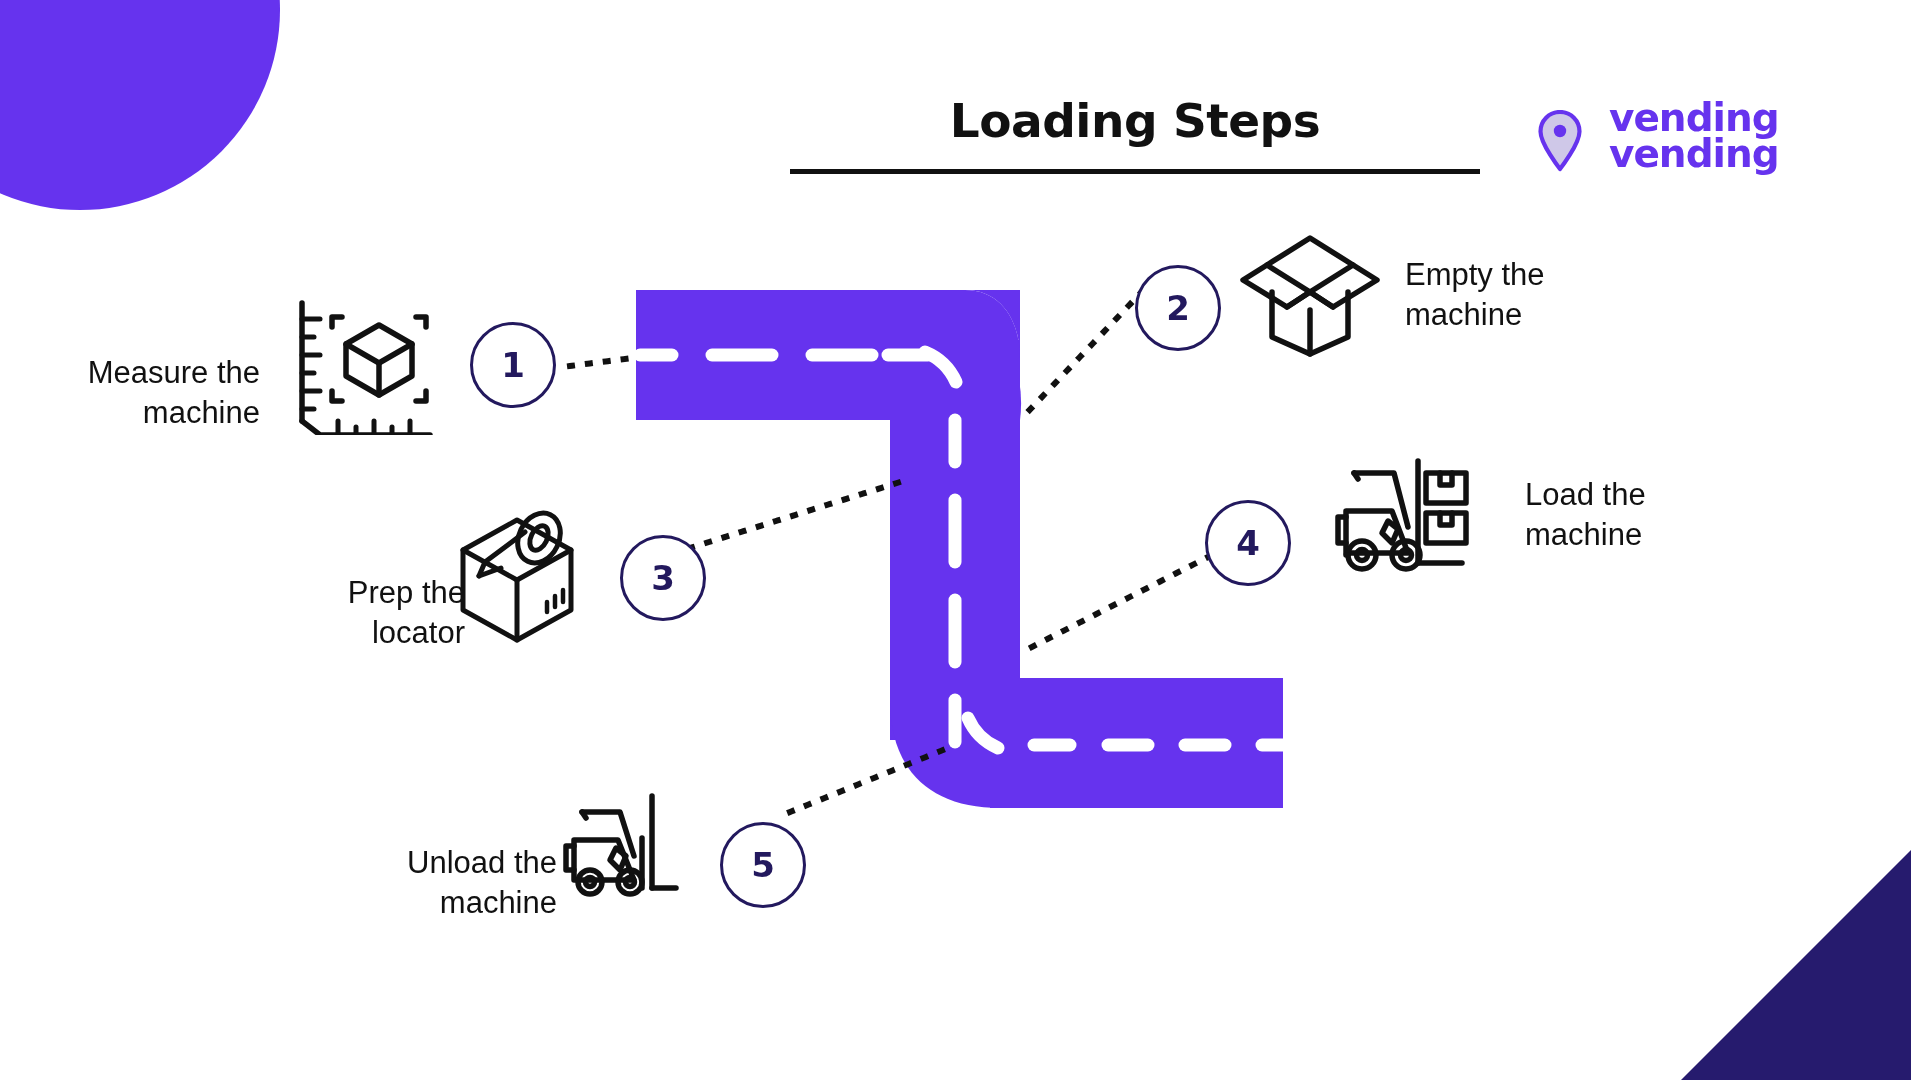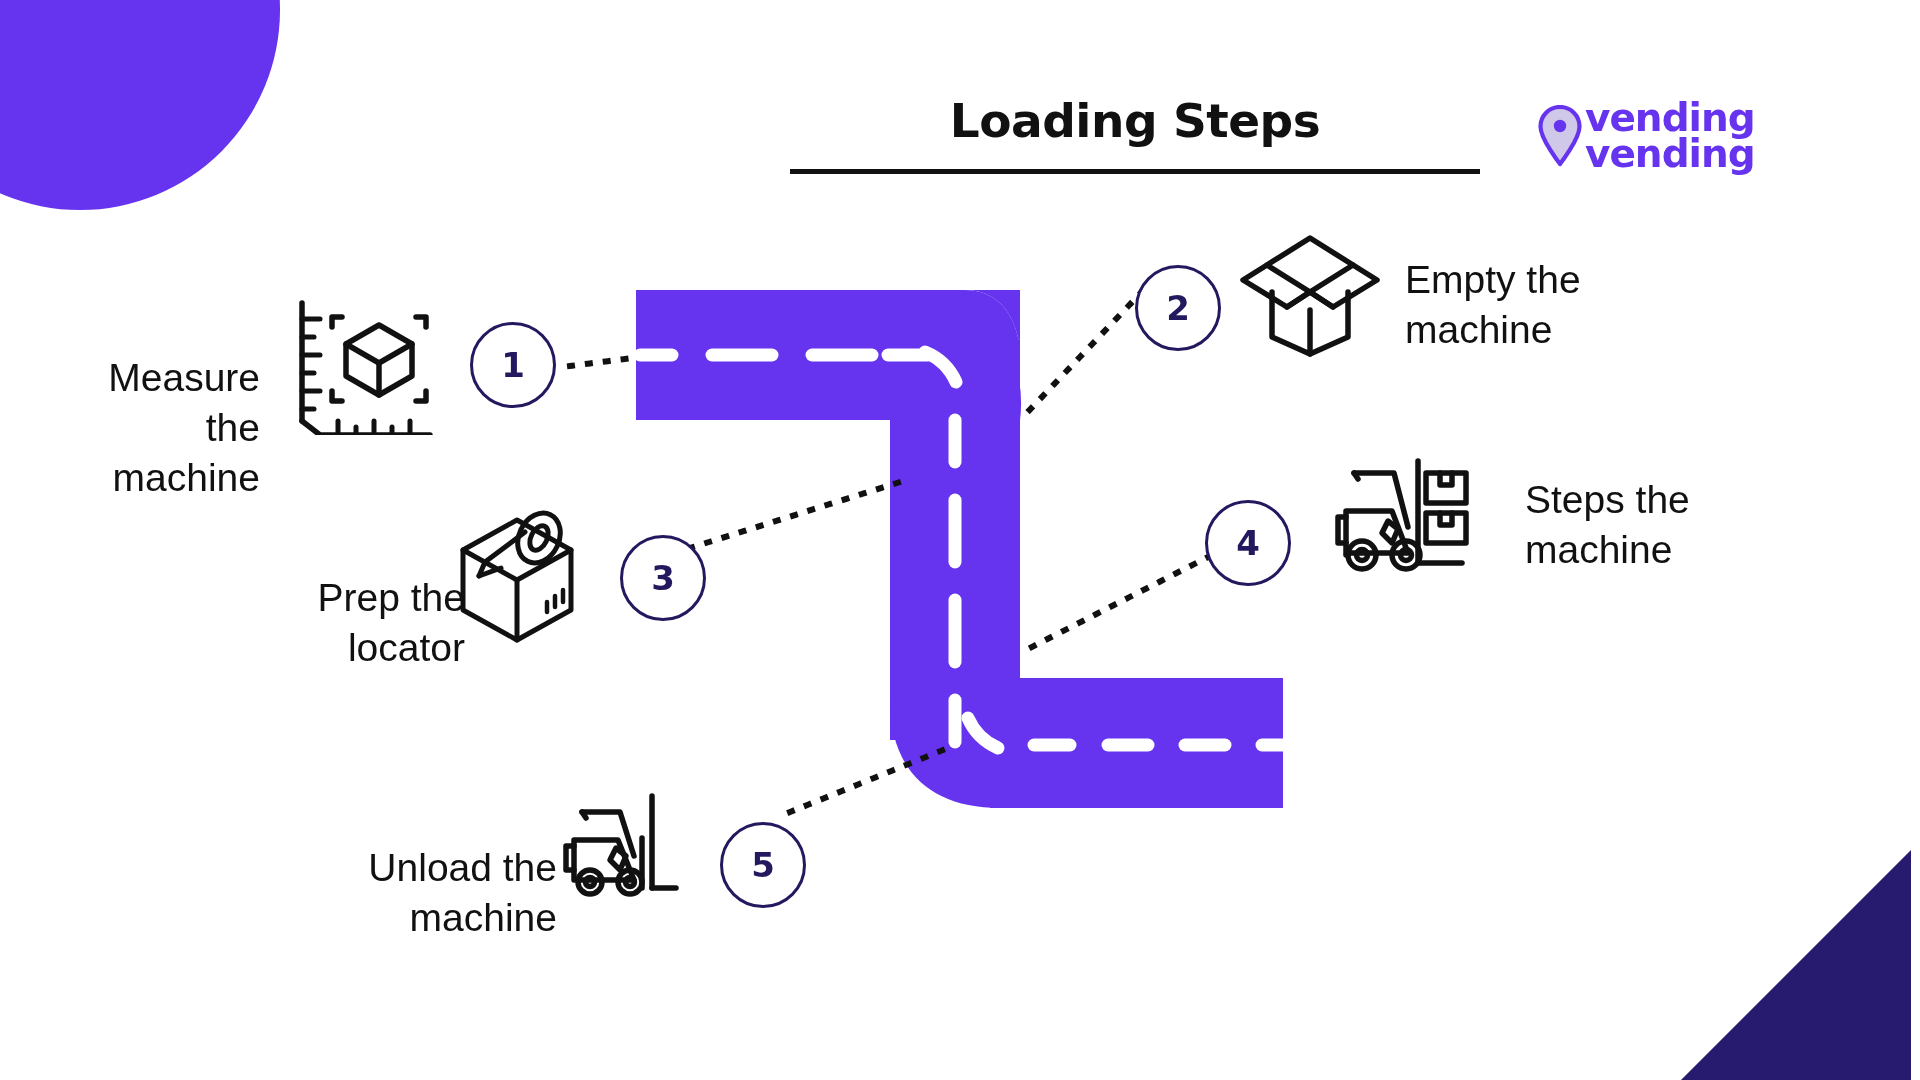--- a/index.html
+++ b/index.html
@@ -57,22 +57,22 @@
     margin-top:22px;
     width:690px; height:5px;
     background:var(--ink);
   }
 
   
   .logo {
     position:absolute;
     left:1537px; top:100px;
     display:flex;
-    align-items:center;
-    gap:2px;
+    align-items:flex-end;
+    gap:26px;
   }
   .logo-mark { width:46px; height:62px; flex:0 0 auto; }
   .logo-text {
     font-family:"DejaVu Sans", sans-serif;
     font-weight:700;
     font-size:39px;
     line-height:0.92;
     color:var(--purple);
     letter-spacing:-1px;
   }
@@ -90,21 +90,21 @@
     background:#ffffff;
     color:var(--navy);
     font-family:"DejaVu Sans", sans-serif;
     font-weight:700;
     font-size:34px;
   }
 
   
   .label {
     position:absolute;
-    font-size:39px;
+    font-size:31px;
     line-height:1.28;
     color:var(--ink);
     font-family:"Liberation Sans", sans-serif;
     white-space:pre-line;
   }
   .label.right-align { text-align:right;margin-top:33px; }
   .label.left-align  { text-align:left; }
 
   
   .icon { position:absolute; }
@@ -306,21 +306,21 @@
       <circle cx="76" cy="100" r="14"></circle>
       <circle cx="76" cy="100" r="5.5"></circle>
       <path d="M 16 100 H 18"></path>
 
       <path d="M 96 18 H 136 V 48 H 96 Z"></path>
       <path d="M 110 18 V 30 H 122 V 18"></path>
       <path d="M 96 58 H 136 V 88 H 96 Z"></path>
       <path d="M 110 58 V 70 H 122 V 58"></path>
     </svg>
   </div>
-  <div class="label left-align" style="left:1525px; top:475px; width:230px;">Steps the
+  <div class="label left-align" style="left:1525px; top:475px; width:230px;">Load the
 machine</div>
 
   <div class="label right-align" style="left:342px; top:810px; width:215px;">Unload the
 machine</div>
   <div class="icon" style="left:560px; top:790px; width:120px; height:115px;">
     <svg viewBox="0 0 120 115" fill="none" stroke="#111111" stroke-width="5.5" stroke-linecap="round" stroke-linejoin="round">
 
       <path d="M 92 6 V 98"></path>
       <path d="M 92 98 H 116"></path>
       <path d="M 82 48 V 98"></path>

